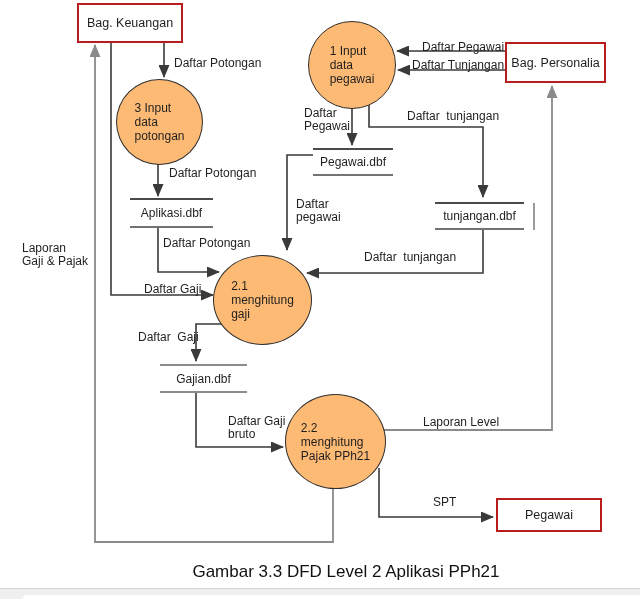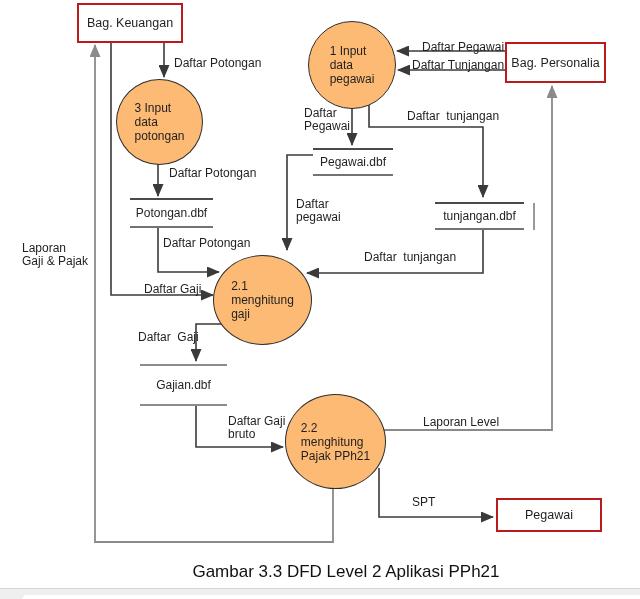--- a/index.html
+++ b/index.html
@@ -90,42 +90,42 @@
   <div class="node process" style="left:213px;top:255px;width:99px;height:90px;">2.1
 menghitung
 gaji</div>
   <div class="node process" style="left:285px;top:394px;width:101px;height:95px;">2.2
 menghitung
 Pajak PPh21</div>
 
   <div class="node datastore" style="left:313px;top:148px;width:80px;height:28px;">Pegawai.dbf</div>
   <div class="node datastore" style="left:435px;top:202px;width:89px;height:28px;">tunjangan.dbf</div>
   <div class="store-endbar" style="left:533px;top:203px;height:27px;"></div>
-  <div class="node datastore" style="left:130px;top:198px;width:83px;height:30px;">Potongan.dbf</div>
-  <div class="node datastore gray" style="left:140px;top:364px;width:87px;height:42px;">Gajian.dbf</div>
+  <div class="node datastore" style="left:130px;top:198px;width:83px;height:30px;">Aplikasi.dbf</div>
+  <div class="node datastore gray" style="left:160px;top:364px;width:87px;height:29px;">Gajian.dbf</div>
 
   <div class="lbl" style="left:174px;top:57px;">Daftar Potongan</div>
   <div class="lbl" style="left:169px;top:167px;">Daftar Potongan</div>
   <div class="lbl" style="left:163px;top:237px;">Daftar Potongan</div>
   <div class="lbl" style="left:144px;top:283px;">Daftar Gaji</div>
   <div class="lbl center" style="left:22px;top:242px;width:76px;">Laporan
 Gaji &amp; Pajak</div>
   <div class="lbl" style="left:422px;top:41px;">Daftar Pegawai</div>
   <div class="lbl" style="left:412px;top:59px;">Daftar Tunjangan</div>
   <div class="lbl center" style="left:304px;top:107px;width:48px;">Daftar
 Pegawai</div>
   <div class="lbl" style="left:407px;top:110px;">Daftar  tunjangan</div>
   <div class="lbl center" style="left:296px;top:198px;width:46px;">Daftar
 pegawai</div>
   <div class="lbl" style="left:364px;top:251px;">Daftar  tunjangan</div>
   <div class="lbl" style="left:138px;top:331px;">Daftar  Gaji</div>
   <div class="lbl center" style="left:228px;top:415px;width:58px;">Daftar Gaji
 bruto</div>
   <div class="lbl" style="left:423px;top:416px;">Laporan Level</div>
-  <div class="lbl" style="left:412px;top:496px;">SPT</div>
+  <div class="lbl" style="left:433px;top:496px;">SPT</div>
 
   <div class="caption">Gambar 3.3 DFD Level 2 Aplikasi PPh21</div>
 
   <div class="bottom-strip">
     <div class="bottom-strip-inner"></div>
   </div>
 
 </div>
 
 </body></html>

